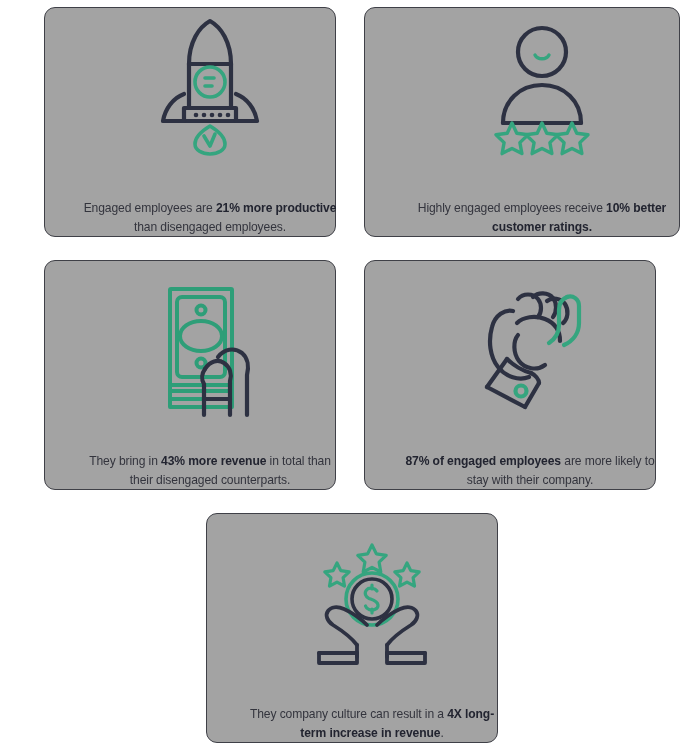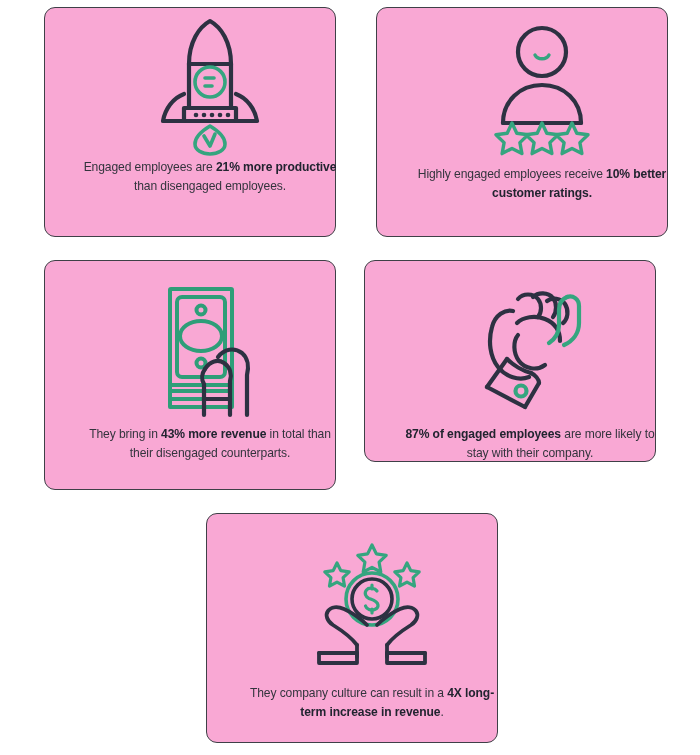--- a/index.html
+++ b/index.html
@@ -16,33 +16,33 @@
   }
   .board {
     position: relative;
     width: 700px;
     height: 755px;
     background: #ffffff;
   }
   .card {
     position: absolute;
     box-sizing: border-box;
-    background: #f9a8d4;
+    background: #a3a3a3;
     border: 1.3px solid #3f4047;
     border-radius: 11px;
     display: flex;
     flex-direction: column;
     align-items: center;
-    justify-content: flex-start;
+    justify-content: space-between;
     padding-left: 40px;
   }
   .card-r1c1 { left: 44px;  top: 7px;   width: 292px; height: 230px; }
-  .card-r1c2 { left: 376px; top: 7px;   width: 292px; height: 230px; gap: 7px; }
+  .card-r1c2 { left: 364px; top: 7px;   width: 316px; height: 230px; gap: 7px; }
   .card-r2c1 { left: 44px;  top: 260px; width: 292px; height: 230px; }
-  .card-r2c2 { left: 364px; top: 260px; width: 292px; height: 202px; }
+  .card-r2c2 { left: 364px; top: 260px; width: 292px; height: 230px; }
   .card-r3c1 { left: 206px; top: 513px; width: 292px; height: 230px; }
 
   .icon-wrap {
     flex: 0 0 auto;
     display: flex;
     align-items: center;
     justify-content: center;
     width: 100%;
   }
   .icon-rocket  { height: 142px; padding-top: 6px; }

